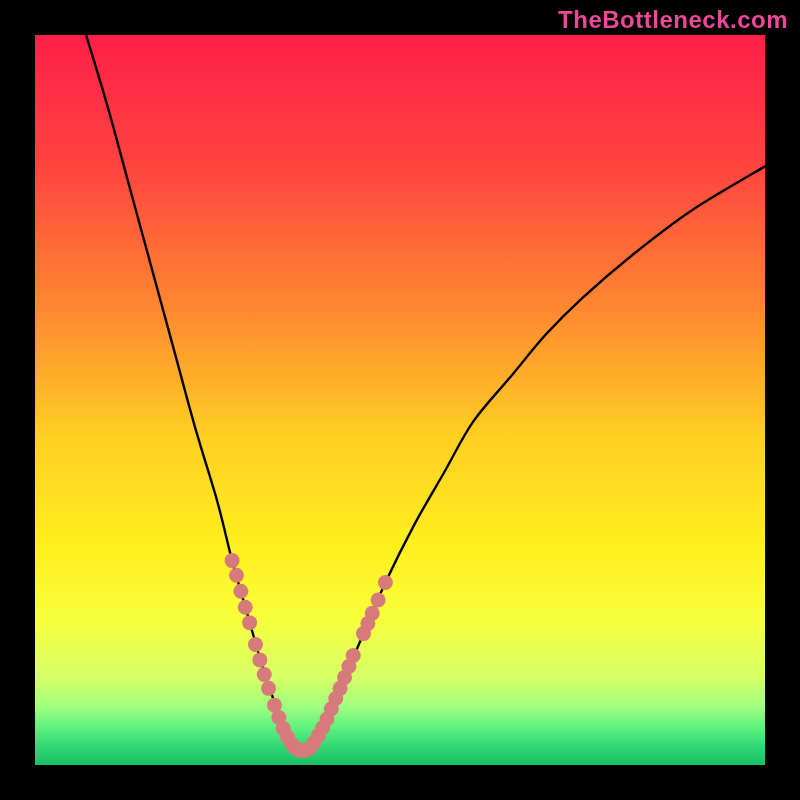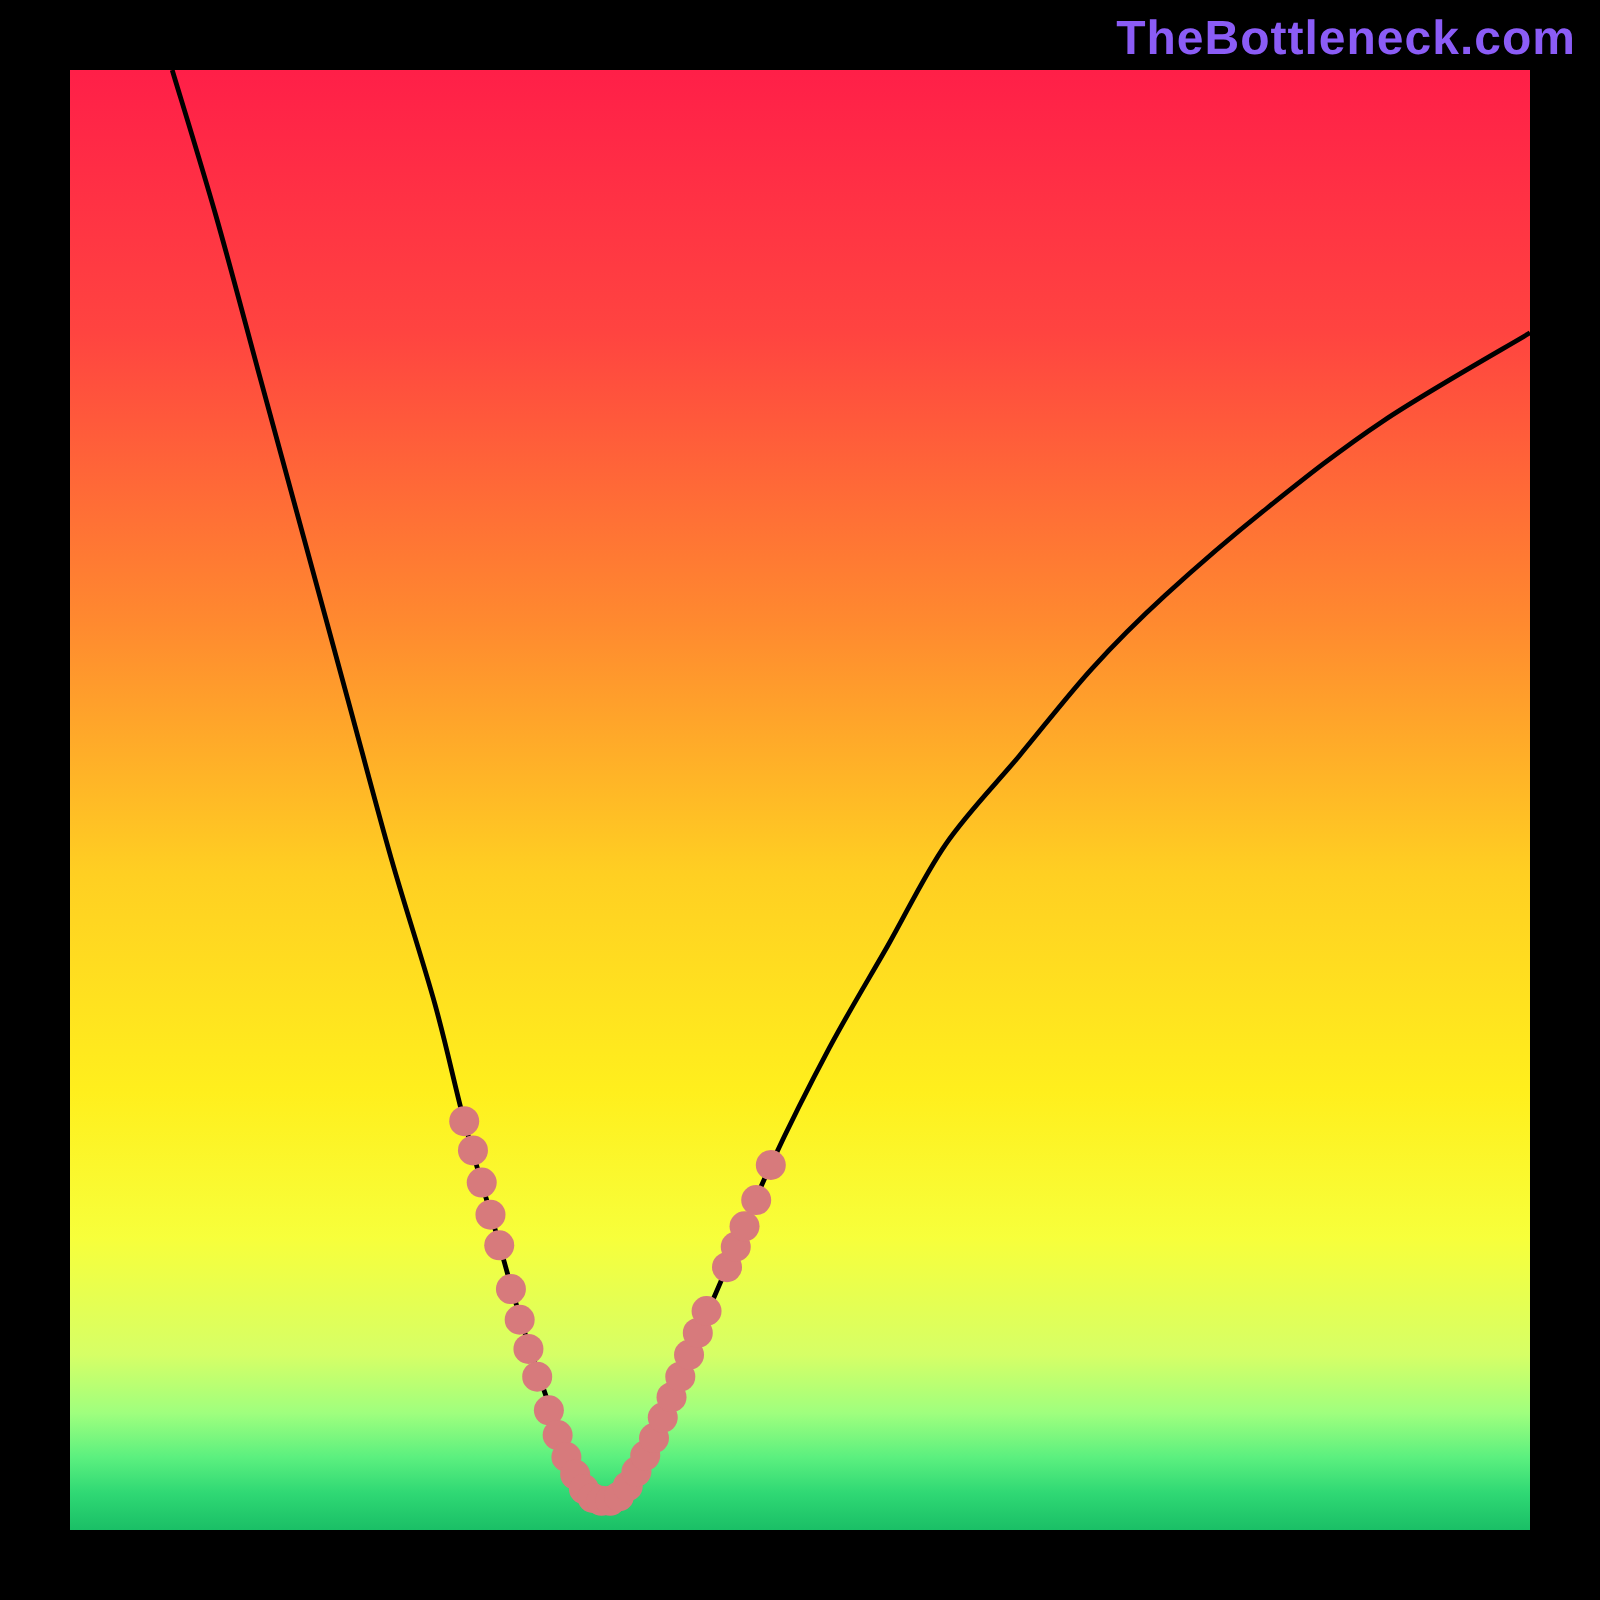--- a/index.html
+++ b/index.html
@@ -16,21 +16,21 @@
     top: 0;
     left: 0;
     width: 800px;
     height: 800px;
     background: #000;
   }
   .watermark {
     position: absolute;
     top: 6px;
     right: 12px;
-    color: #8b5cf6;
+    color: #ec4899;
     font-size: 24px;
     font-weight: bold;
     letter-spacing: 0.5px;
     user-select: none;
   }
   .plot {
     position: absolute;
     top: 35px;
     left: 35px;
     width: 730px;

